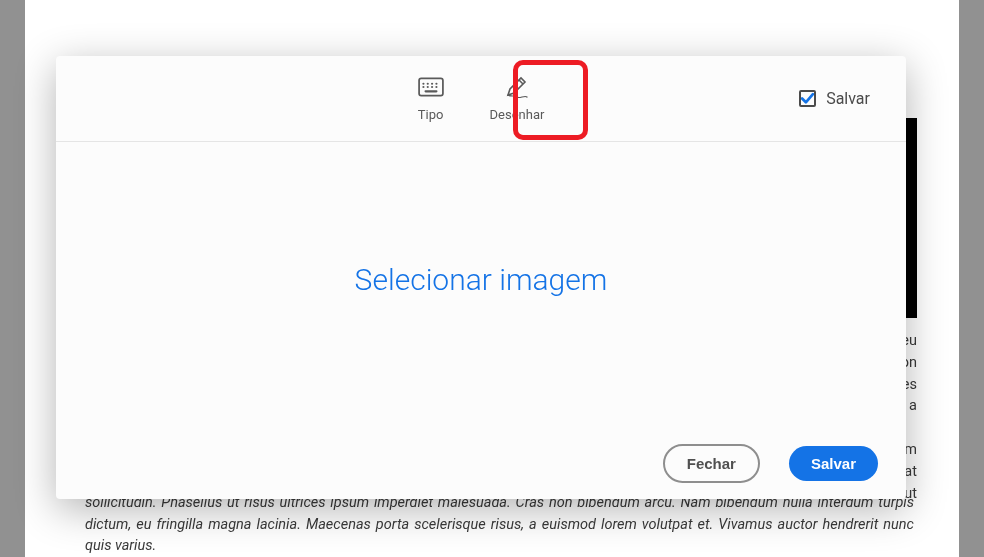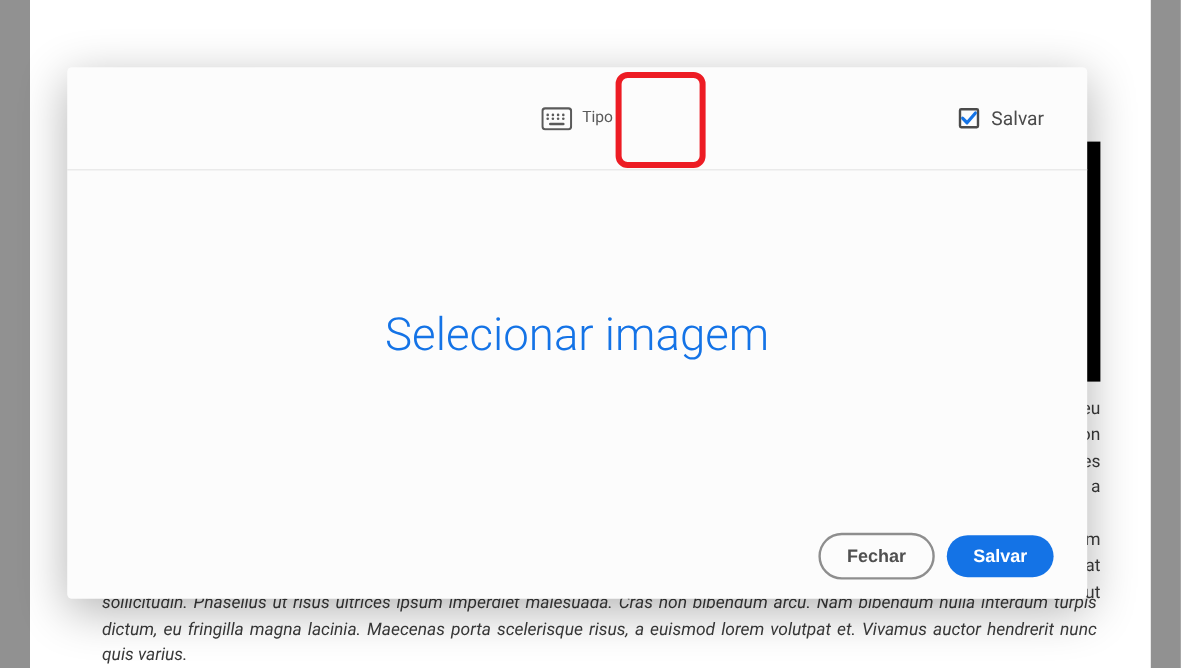--- a/index.html
+++ b/index.html
@@ -71,21 +71,21 @@
     }
     
     .tabs {
       display: flex;
       gap: 30px;
       align-items: center;
     }
     
     .tab {
       display: flex;
-      flex-direction: row;
+      flex-direction: column;
       align-items: center;
       gap: 8px;
       cursor: pointer;
       padding: 6px 8px;
       color: #5a5a5a;
     }
     
     .tab.active {
       color: #1473e6;
     }
@@ -144,34 +144,34 @@
     }
     
     .modal-body {
       flex: 1;
       display: flex;
       align-items: center;
       justify-content: center;
     }
     
     .select-image-link {
-      font-size: 38px;
+      font-size: 30px;
       font-weight: 300;
       color: #1473e6;
       cursor: pointer;
       margin-top: -10px;
     }
     
     .modal-footer {
       height: 72px;
       display: flex;
       align-items: center;
       justify-content: flex-end;
       padding: 0 28px;
-      gap: 10px;
+      gap: 29px;
     }
     
     .btn {
       border-radius: 20px;
       font-size: 15px;
       font-weight: 600;
       padding: 9px 22px;
       cursor: pointer;
       border: none;
     }
@@ -232,20 +232,30 @@
             <line x1="5" y1="9" x2="5" y2="9" stroke-linecap="round" stroke-width="2"></line>
             <line x1="9" y1="9" x2="9" y2="9" stroke-linecap="round" stroke-width="2"></line>
             <line x1="13" y1="9" x2="13" y2="9" stroke-linecap="round" stroke-width="2"></line>
             <line x1="17" y1="9" x2="17" y2="9" stroke-linecap="round" stroke-width="2"></line>
             <line x1="7" y1="13" x2="17" y2="13" stroke-linecap="round" stroke-width="2"></line>
           </svg>
         </div>
         <span class="tab-label">Tipo</span>
       </div>
 
+      <div class="tab">
+        <div class="tab-icon">
+          <svg viewBox="0 0 24 24" width="24" height="24" fill="none" stroke="#5a5a5a" stroke-width="1.6">
+            <path d="M3 20 L5 14 L16 3 L20 7 L9 18 L3 20 Z"></path>
+            <path d="M14 5 L18 9"></path>
+            <path d="M3 20 C5 22, 10 20, 12 22 C14 24, 20 20, 22 22" stroke-width="1.2" stroke-linecap="round"></path>
+          </svg>
+        </div>
+        <span class="tab-label">Desenhar</span>
+      </div>
 
 
     </div>
 
     <div class="save-checkbox-wrap">
       <div class="checkbox">
         <svg viewBox="0 0 12 12" fill="none" stroke="#1473e6" stroke-width="2.5">
           <path d="M1 6 L4.5 9.5 L11 2" stroke-linecap="round" stroke-linejoin="round"></path>
         </svg>
       </div>

